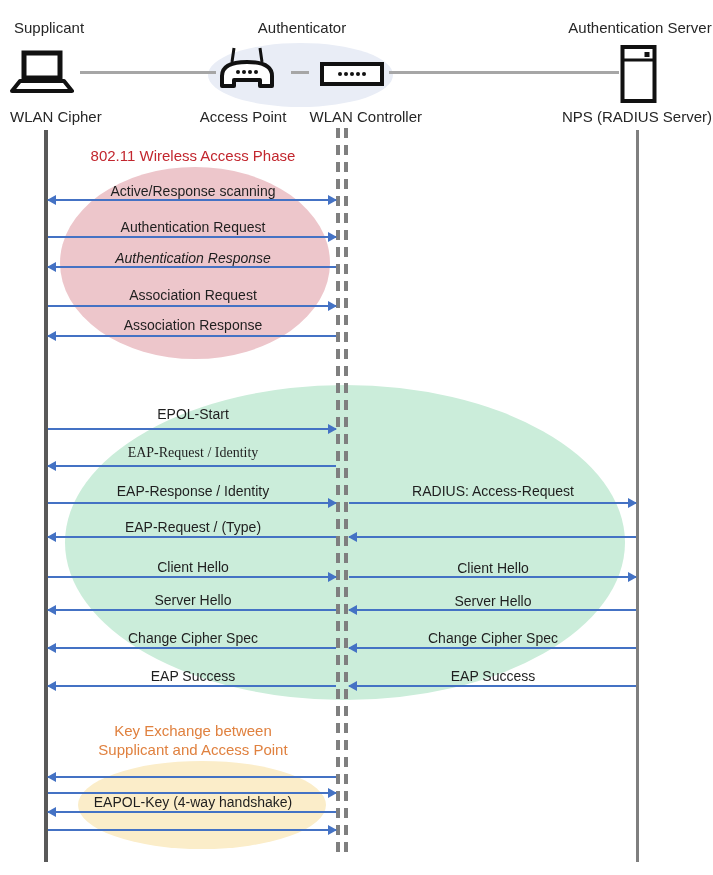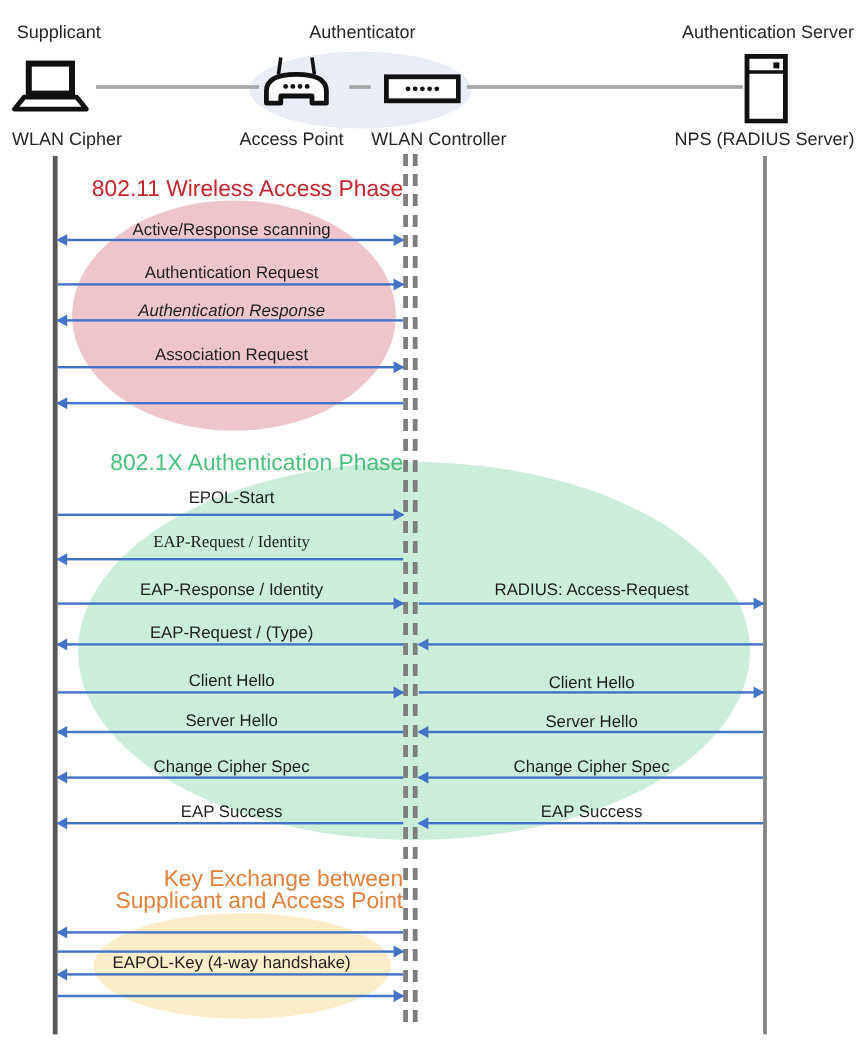--- a/index.html
+++ b/index.html
@@ -10,21 +10,21 @@
   }
   .txt { position: absolute; font-size: 15px; white-space: nowrap; z-index: 3; }
   .ctr { text-align: center; }
   .ellipse { position: absolute; border-radius: 50%; z-index: 0; }
   .lifeline { position: absolute; z-index: 1; }
   .dashline {
     background: repeating-linear-gradient(to bottom, #7F7F7F 0 10px, transparent 10px 17px);
   }
   .hline { position: absolute; height: 3px; background: #A6A6A6; z-index: 1; }
   .icon { position: absolute; z-index: 2; }
-  .phase-title { position: absolute; font-size: 19px; text-align: right; z-index: 3; white-space: nowrap; }
+  .phase-title { position: absolute; font-size: 15px; text-align: center; z-index: 3; white-space: nowrap; }
   .pt-red    { color: #C2262E; }
   .pt-green  { color: #4CBE7E; }
   .pt-orange { color: #E0813F; }
   .mlabel { position: absolute; font-size: 14px; text-align: center; z-index: 3; color: #1F1F1F; white-space: nowrap; }
   .seg-l { left: 50px;  width: 286px; }
   .seg-r { left: 350px; width: 286px; }
   .arrow { position: absolute; height: 0; border-top: 2px solid #4472C4; z-index: 2; }
   .arrow.a-l  { left: 48px;  width: 288px; }
   .arrow.a-rt { left: 349px; width: 287px; }
   .arrow.r::after {
@@ -97,23 +97,23 @@
 
   <div class="mlabel seg-l" style="top:219px;">Authentication Request</div>
   <div class="arrow a-l r" style="top:236px;"></div>
 
   <div class="mlabel seg-l" style="top:250px;font-style:italic;">Authentication Response</div>
   <div class="arrow a-l l" style="top:266px;"></div>
 
   <div class="mlabel seg-l" style="top:287px;">Association Request</div>
   <div class="arrow a-l r" style="top:305px;"></div>
 
+  <div class="mlabel seg-l" style="top:317px;">Association Response</div>
   <div class="arrow a-l l" style="top:335px;"></div>
 
-  <div class="phase-title pt-green seg-l" style="top:376px;">802.1X Authentication Phase</div>
 
   <div class="mlabel seg-l" style="top:406px;">EPOL-Start</div>
   <div class="arrow a-l r" style="top:428px;"></div>
 
   <div class="mlabel seg-l" style="top:445px;font-family:Liberation Serif, serif;">EAP-Request / Identity</div>
   <div class="arrow a-l l" style="top:465px;"></div>
 
   <div class="mlabel seg-l" style="top:483px;">EAP-Response / Identity</div>
   <div class="arrow a-l r" style="top:502px;"></div>
   <div class="mlabel seg-r" style="top:483px;">RADIUS: Access-Request</div>

